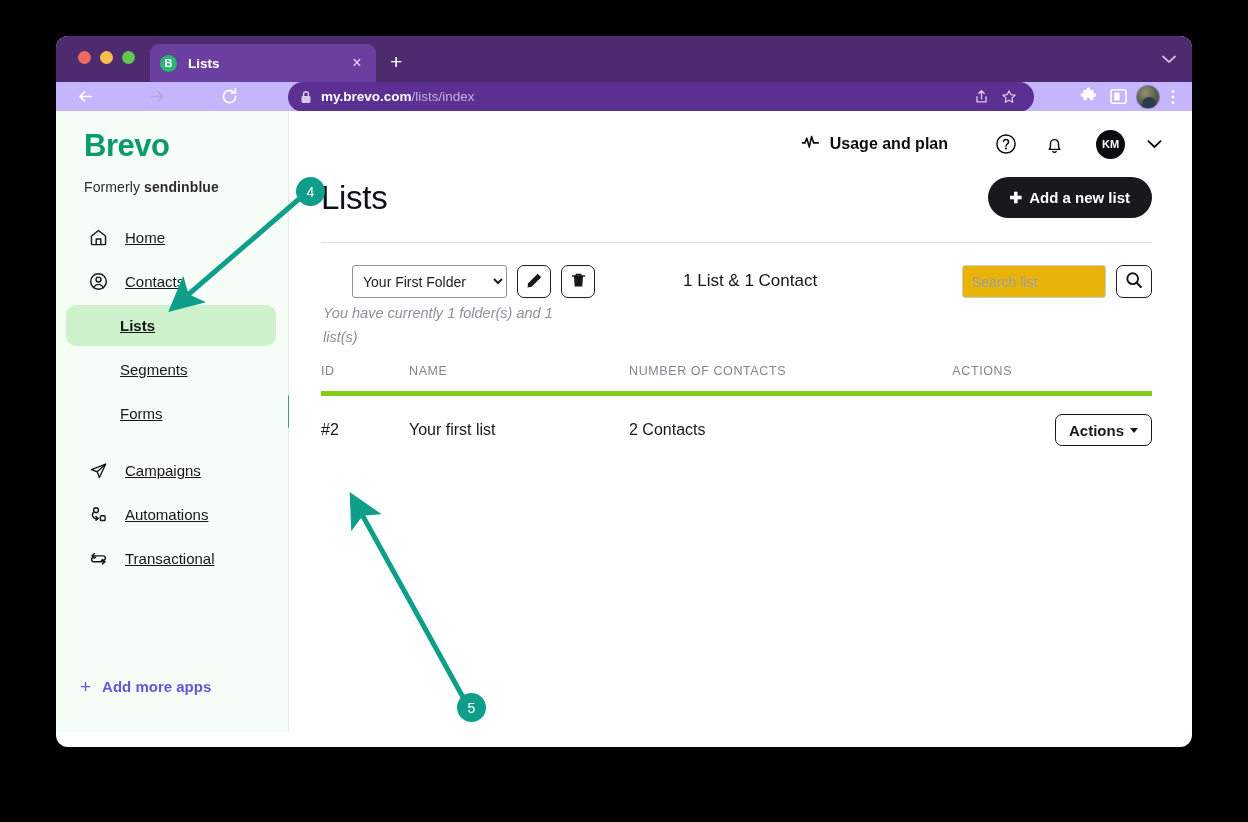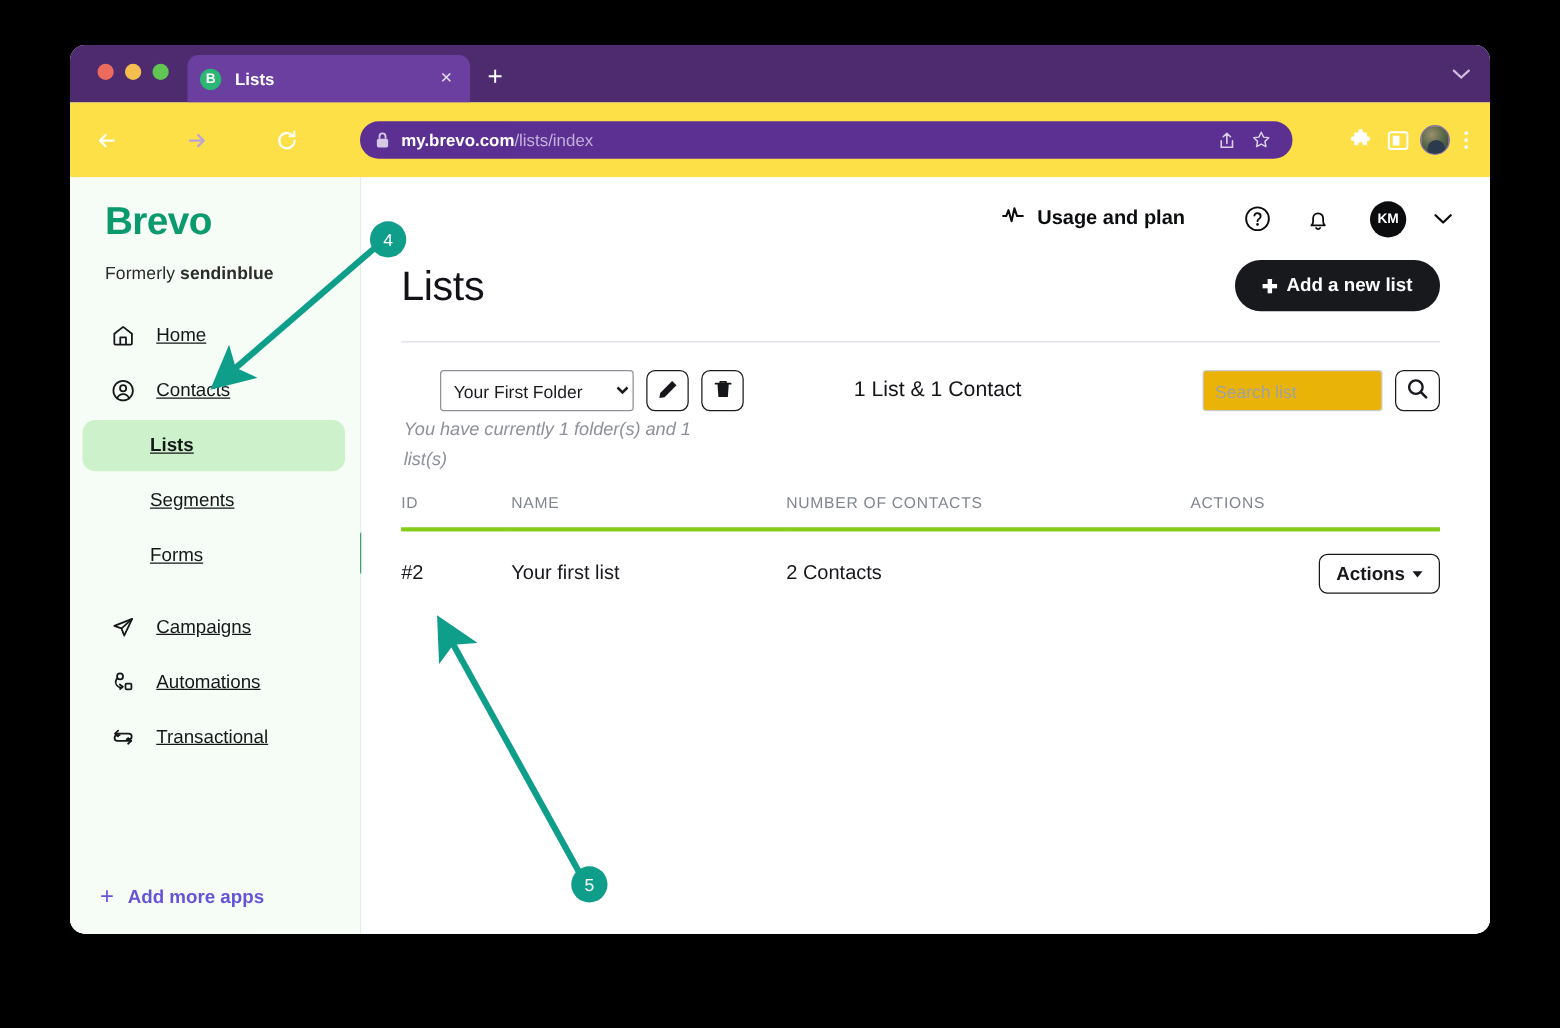--- a/index.html
+++ b/index.html
@@ -60,22 +60,22 @@
     font-weight: 300; cursor: pointer;
   }
   .tabchevron {
     position: absolute; right: 16px; top: 15px;
     color: #cdbde0; font-size: 14px; cursor: pointer;
   }
 
   
   .urlbar-row {
     position: relative;
-    height: 60px;
-    background: #fde047;
+    height: 29px;
+    background: #c4b5fd;
     display: flex; align-items: center; gap: 32px;
   }
   .navbtn {
     width: 30px; height: 30px; margin-left: 10px;
     display: flex; align-items: center; justify-content: center;
     color: #ffffff; cursor: pointer; flex: none;
   }
   .navbtn.dim svg { stroke: #b9a3d4; }
   .navbtn:first-child { margin-left: 14px; }
   .omnibox {
@@ -214,21 +214,21 @@
     display:flex; align-items:center; justify-content:center; cursor:pointer;
   }
 
   table.lists { width: 100%; border-collapse: collapse; margin-top: 66px; }
   table.lists th {
     text-align: left; font-size: 12.5px; font-weight: normal;
     color: #80858f; letter-spacing: .6px;
     padding: 0 0 13px 0;
   }
   table.lists td { padding: 18px 0 14px 0; font-size: 16px; color: #17181c; }
-  table.lists thead tr { border-bottom: 3px solid #84cc16; margin-left: 35px; }
+  table.lists thead tr { border-bottom: 5px solid #84cc16; margin-left: 35px; }
   .col-id { width: 88px; }
   .col-name { width: 220px; }
   .col-num { }
   .col-actions { text-align: right; }
   td.cell-id { color: #8a8f99; }
   .actions-btn {
     border: 1px solid #17181c; border-radius: 7px;
     background: #ffffff; height: 32px; padding: 0 13px;
     font-size: 15px; font-weight: bold; color: #17181c;
     font-family: "Liberation Sans", sans-serif;

